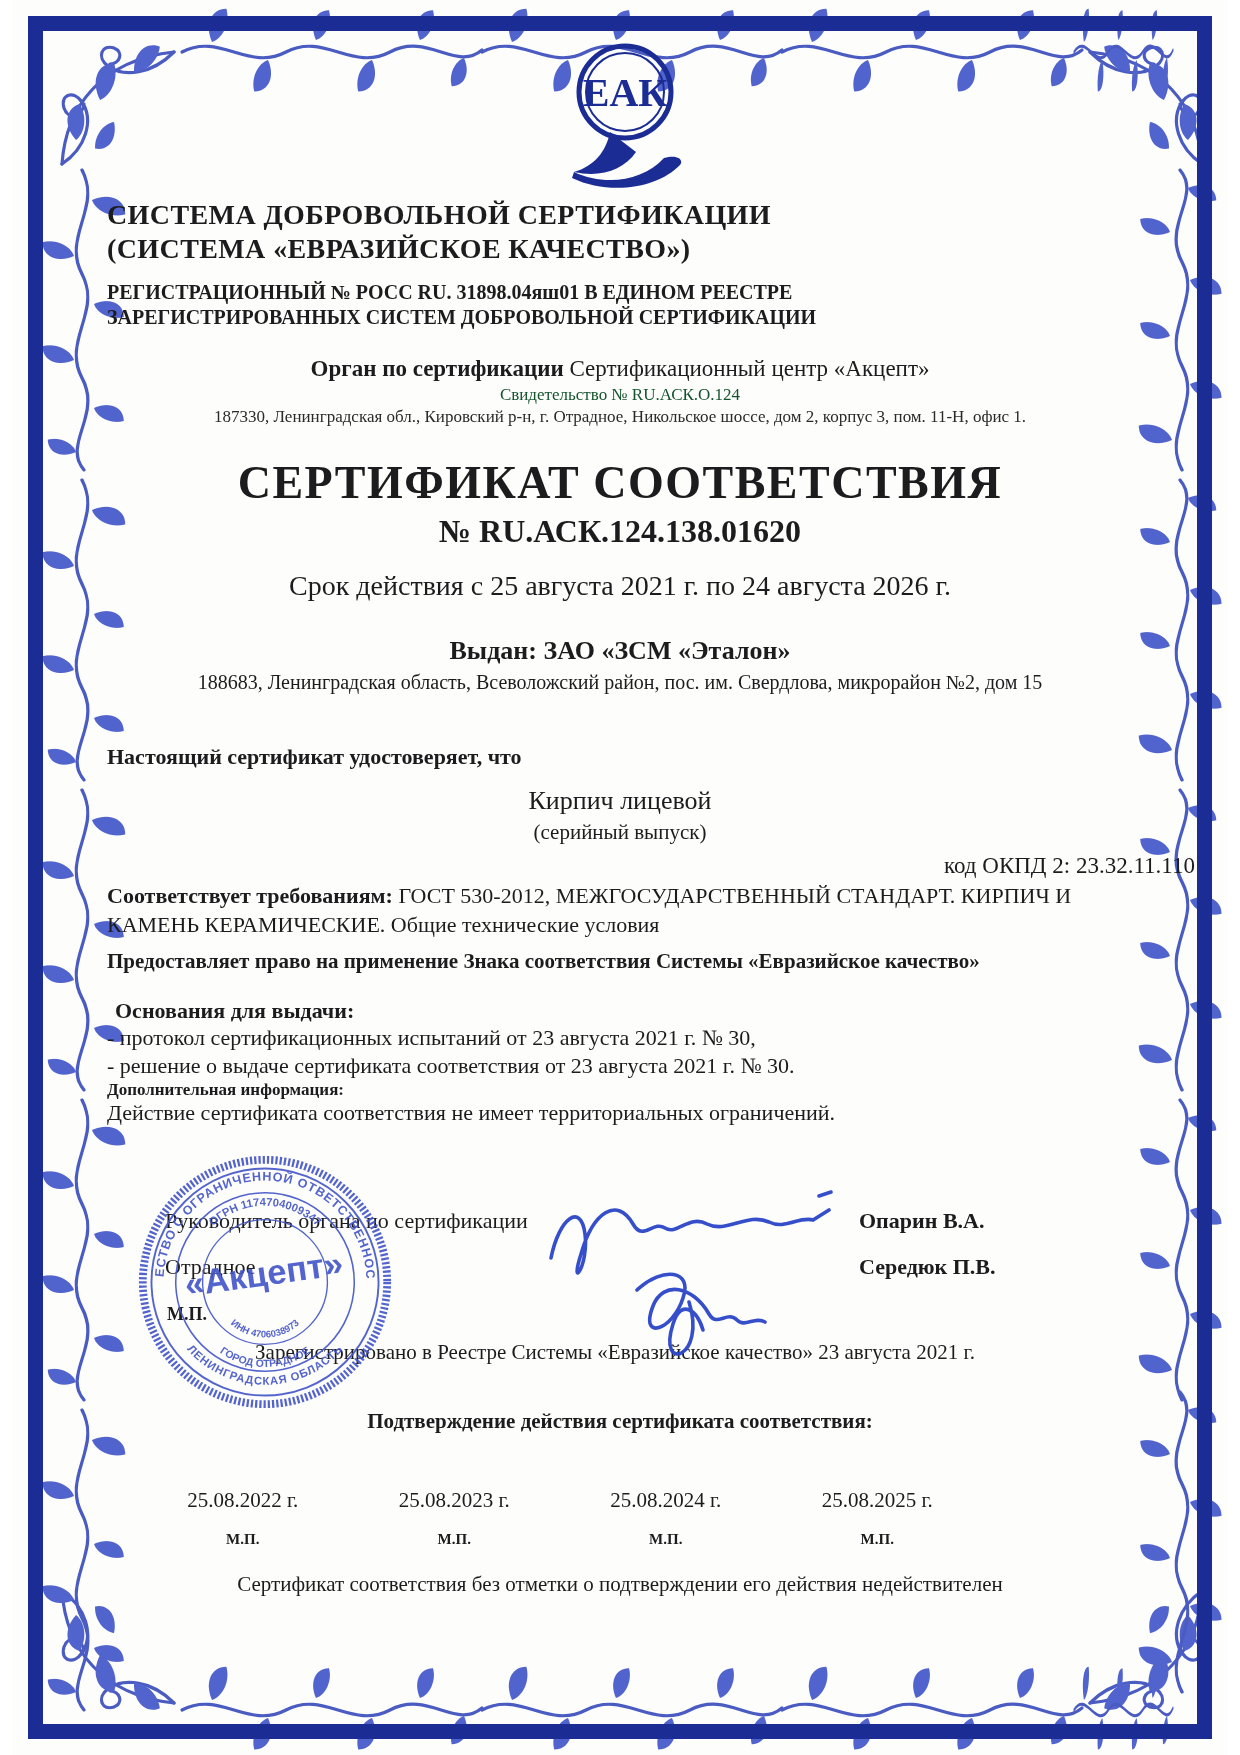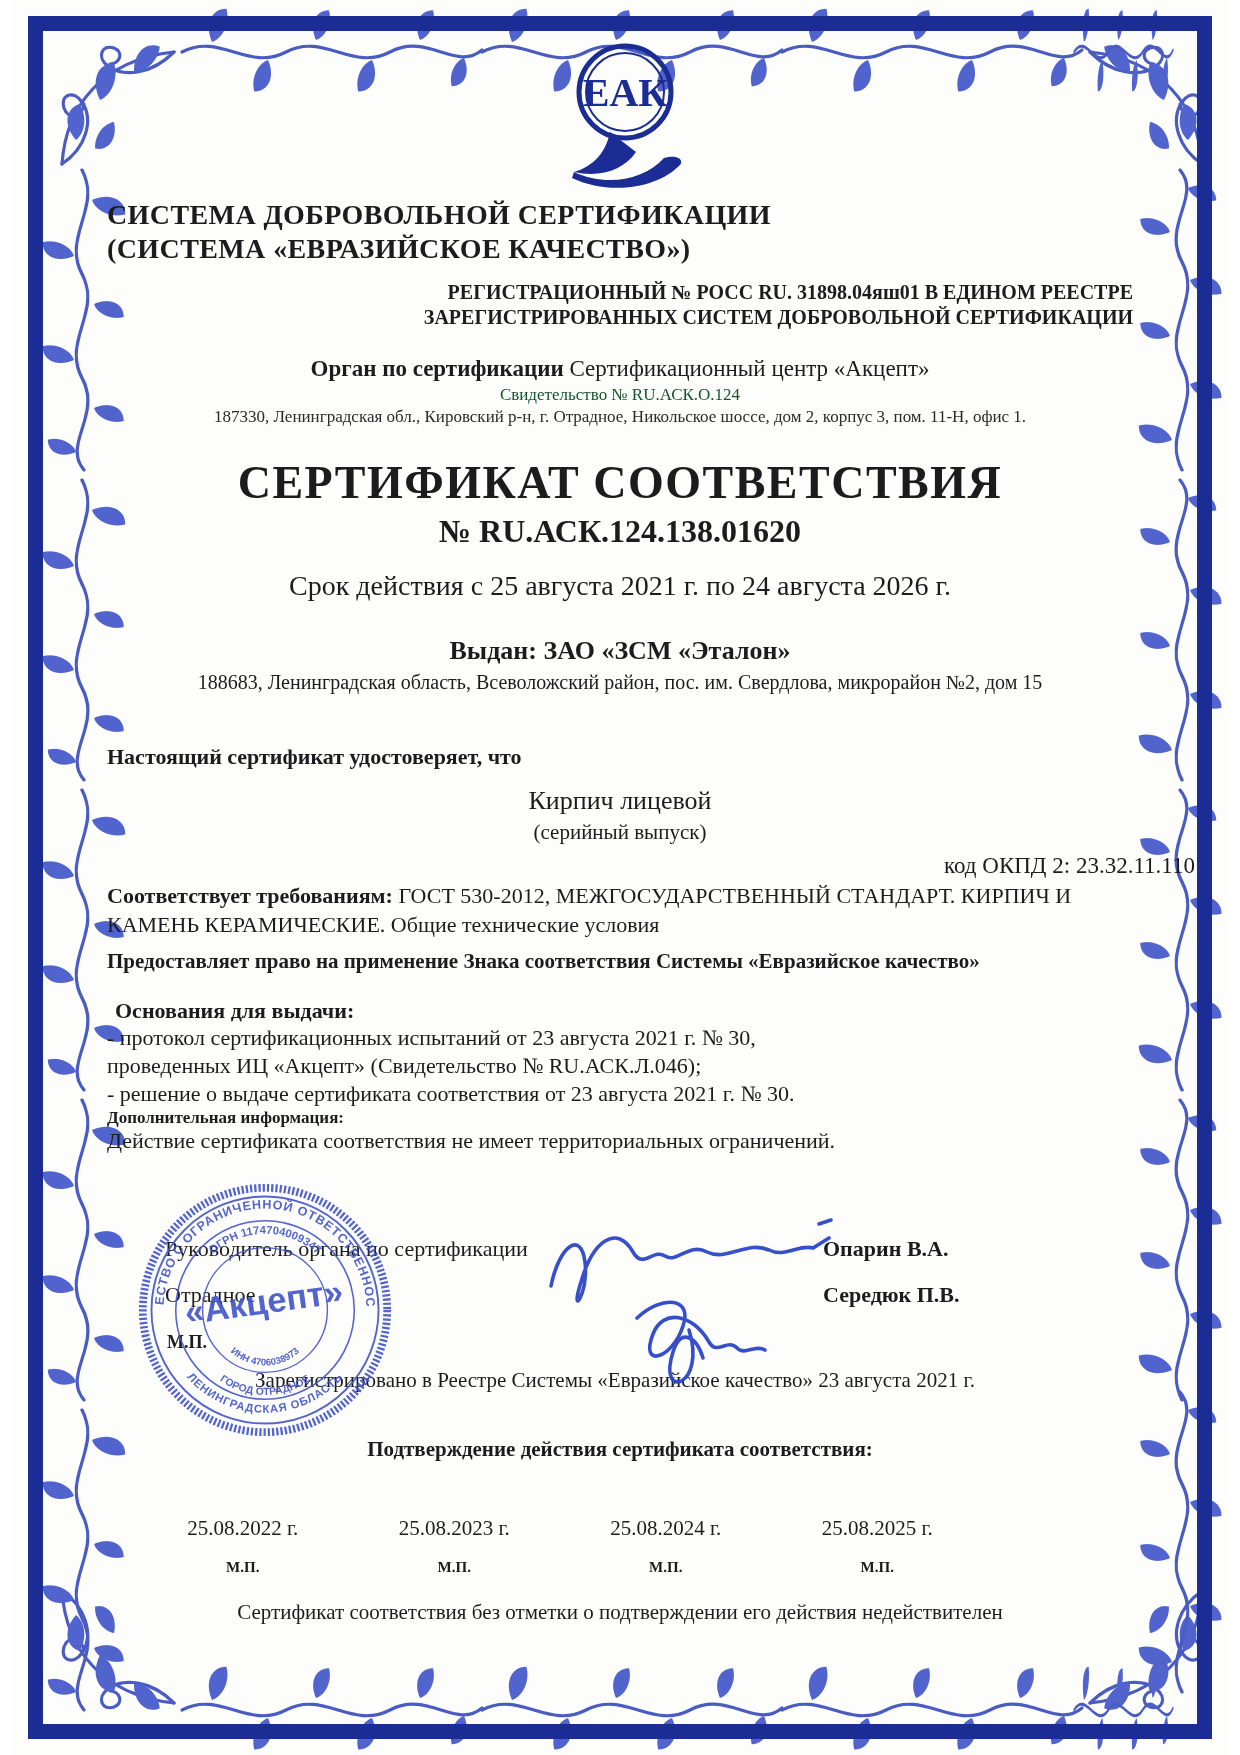--- a/index.html
+++ b/index.html
@@ -10,21 +10,21 @@
   }
   .frame{position:absolute;inset:16px;border:15px solid #1b2d94;pointer-events:none;z-index:3;}
   .orn-svg{position:absolute;left:0;top:0;width:1240px;height:1755px;pointer-events:none;z-index:2;}
   .st{fill:none;stroke:#3145ba;stroke-width:3.2;stroke-linecap:round;}
   .lf{fill:#3a4ec5;}
   .orn{opacity:.88;}
   .content{position:absolute;left:95px;right:95px;top:40px;z-index:4;}
   .logo{display:block;margin:0 auto 6px;}
   .h-line{font-size:28px;font-weight:bold;text-align:left;line-height:34px;letter-spacing:.4px;}
   .reg-block{margin-top:14px;}
-  .reg-line{font-size:20px;font-weight:bold;text-align:right;line-height:25px;}
+  .reg-line{font-size:20px;font-weight:bold;text-align:left;line-height:25px;}
   .org-line{margin-top:26px;font-size:23px;text-align:center;}
   .org-line b{font-weight:bold;}
   .cert-ref{margin-top:3px;font-size:17px;text-align:center;color:#14532d;}
   .org-addr{margin-top:2px;font-size:17px;text-align:center;color:#2a2a2c;}
   .main-title{margin-top:30px;font-size:46px;font-weight:bold;text-align:center;letter-spacing:1.5px;line-height:52px;}
   .cert-number{font-size:32px;font-weight:bold;text-align:center;margin-top:4px;}
   .validity{font-size:28px;text-align:center;margin-top:20px;}
   .issued-to{margin-top:34px;font-size:26px;font-weight:bold;text-align:center;}
   .issued-addr{margin-top:5px;font-size:20px;text-align:center;}
   .intro{margin-top:50px;font-size:22px;font-weight:bold;}
@@ -35,21 +35,21 @@
   .reqs b{font-weight:bold;}
   .mark-right{margin-top:10px;font-size:21px;font-weight:bold;}
   .grounds-title{margin-top:24px;font-size:22px;font-weight:bold;padding-left:8px;}
   .g-line{font-size:22px;line-height:28px;}
   .add-label{font-size:17px;font-weight:bold;}
   .add-text{font-size:22px;}
   .sig-area{position:relative;margin-top:56px;height:150px;}
   .sig-label{position:absolute;font-size:22px;}
   .sig-name{position:absolute;font-size:22px;font-weight:bold;}
   .row1{top:26px;}  .row2{top:72px;}
-  .l-label{left:58px;} .l-name{left:716px;text-align:center;}
+  .l-label{left:58px;} .l-name{left:752px;text-align:center;}
   .mp-mark{position:absolute;left:60px;top:122px;font-size:18px;font-weight:bold;}
   .stamp-svg{position:absolute;left:28px;top:-30px;opacity:.9;}
   .sign-svg{position:absolute;left:430px;top:-16px;}
   .registered{margin-top:8px;font-size:21px;text-align:center;padding-left:60px;padding-right:70px;}
   .confirm-title{margin-top:44px;font-size:21px;font-weight:bold;text-align:center;}
   .dates-row{margin-top:54px;display:flex;padding:0 150px 0 30px;}
   .date-col{flex:1;text-align:center;}
   .date-val{font-size:21px;}
   .date-mp{font-size:15px;font-weight:bold;margin-top:18px;}
   .footer-note{margin-top:24px;font-size:21px;text-align:center;}
@@ -145,21 +145,20 @@
     <div class="issue-type">(серийный выпуск)</div>
     <div class="okpd">код ОКПД 2: 23.32.11.110</div>
 
     <div class="reqs">
       <b>Соответствует требованиям:</b><span> ГОСТ 530-2012, МЕЖГОСУДАРСТВЕННЫЙ СТАНДАРТ. КИРПИЧ И КАМЕНЬ КЕРАМИЧЕСКИЕ. Общие технические условия</span>
     </div>
     <div class="mark-right">Предоставляет право на применение Знака соответствия Системы «Евразийское качество»</div>
 
     <div class="grounds-title">Основания для выдачи:</div>
     <div class="g-line">- протокол сертификационных испытаний от 23 августа 2021 г. № 30,</div>
-    <div class="g-line">проведенных ИЦ «Акцепт» (Свидетельство № RU.АСК.Л.046);</div>
     <div class="g-line">- решение о выдаче сертификата соответствия от 23 августа 2021 г. № 30.</div>
     <div class="add-label">Дополнительная информация:</div>
     <div class="add-text">Действие сертификата соответствия не имеет территориальных ограничений.</div>
 
     <div class="sig-area">
       <div class="sig-label row1 l-label">Руководитель органа по сертификации</div>
       <div class="sig-name row1 l-name">Опарин В.А.</div>
       <div class="sig-label row2 l-label">Отрадное</div>
       <div class="sig-name row2 l-name">Середюк П.В.</div>
       <div class="mp-mark">М.П.</div>

